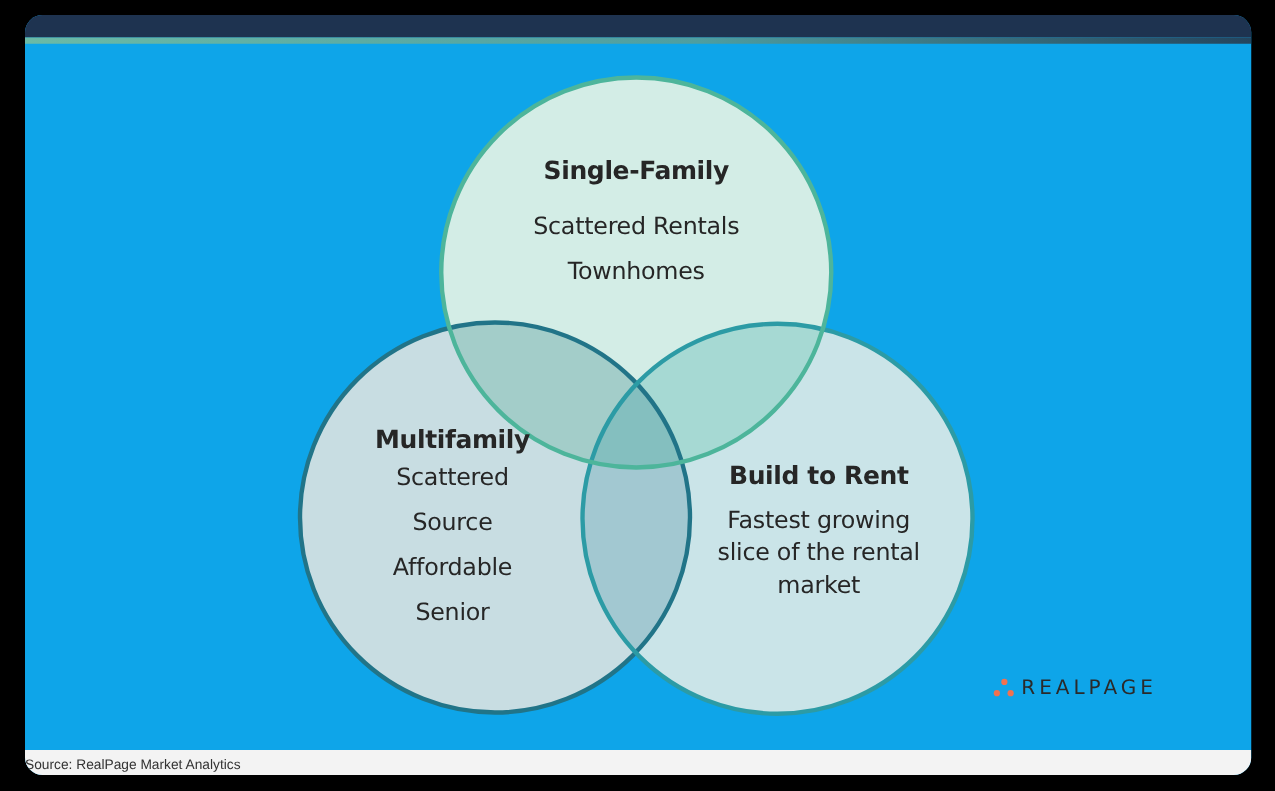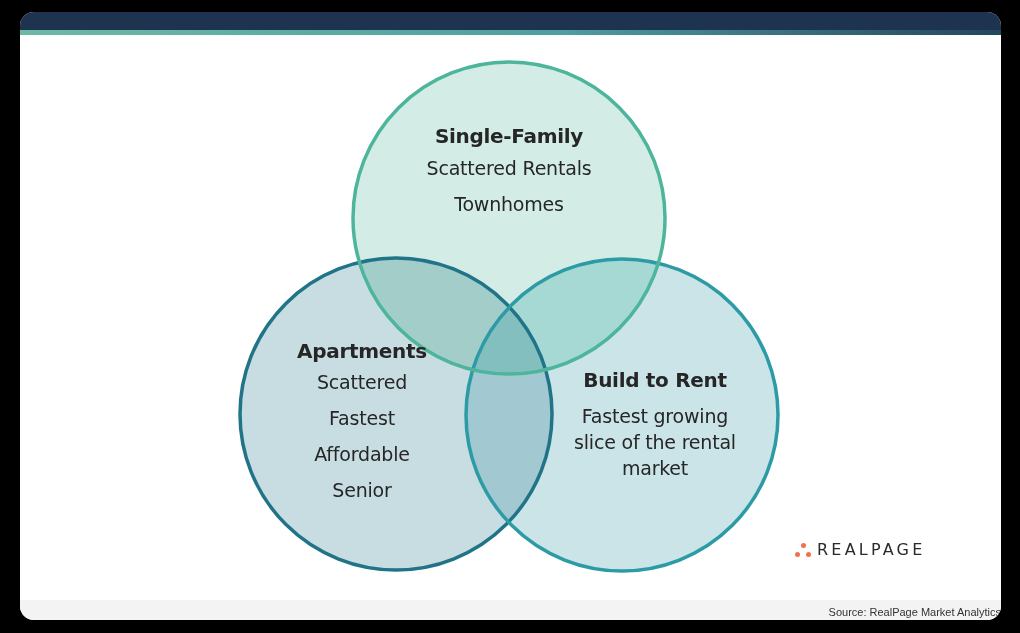--- a/index.html
+++ b/index.html
@@ -3,37 +3,37 @@
   <meta charset="utf-8">
   <style>
     html, body { margin: 0; padding: 0; }
     body {
       width: 1020px; height: 633px; background: #000000;
       position: relative; overflow: hidden;
       font-family: "Liberation Sans", "DejaVu Sans", sans-serif;
     }
     .slide {
       position: absolute; left: 20px; top: 12px; width: 981px; height: 608px;
-      background: #ffffff; border-radius: 14px; overflow: hidden;
+      background: #0ea5e9; border-radius: 14px; overflow: hidden;
     }
     .header-bar {
       position: absolute; left: 0; top: 0; width: 100%; height: 18px;
       background: #1e3350;
     }
     .header-stripe {
       position: absolute; left: 0; top: 18px; width: 100%; height: 5px;
       background: linear-gradient(90deg, #6bbaa6 0%, #4f9ea0 55%, #24455e 100%);
     }
     .footer-bar {
       position: absolute; left: 0; bottom: 0; width: 100%; height: 20px;
       background: #f3f3f3;
     }
     .footer-text {
       position: absolute; left: 0; bottom: 2px; width: 100%;
-      text-align: right; font-size: 11px; color: #333333;
+      text-align: left; font-size: 11px; color: #333333;
     }
     svg.venn { position: absolute; left: 0; top: 0; }
     .label {
       position: absolute; text-align: center; color: #262626;
       font-family: "DejaVu Sans", sans-serif;
     }
     .label .title { font-weight: bold; font-size: 20px; line-height: 25px; letter-spacing: -0.3px; }
     .label .item { font-size: 19px; line-height: 36px; letter-spacing: -0.2px; }
     .label .desc { font-size: 19px; line-height: 26px; letter-spacing: -0.2px; }
     .logo {
@@ -86,28 +86,28 @@
       </g>
     </g>
 
     <circle cx="376" cy="402" r="156" fill="none" stroke="#217488" stroke-width="3.5"></circle>
     <circle cx="602" cy="403" r="156" fill="none" stroke="#2c9ba5" stroke-width="3.5"></circle>
     <circle cx="489" cy="206" r="156" fill="none" stroke="#4db59b" stroke-width="3.5"></circle>
   </svg>
 
   <div class="label" style="left:369px; top:112px; width:240px;">
     <div class="title">Single-Family</div>
-    <div class="item" style="margin-top:1px;">Scattered Rentals</div>
+    <div class="item" style="margin-top:14px;">Scattered Rentals</div>
     <div class="item">Townhomes</div>
   </div>
 
   <div class="label" style="left:252px; top:327px; width:180px;">
-    <div class="title">Apartments</div>
+    <div class="title">Multifamily</div>
     <div class="item">Scattered</div>
-    <div class="item">Fastest</div>
+    <div class="item">Source</div>
     <div class="item">Affordable</div>
     <div class="item">Senior</div>
   </div>
 
   <div class="label" style="left:530px; top:356px; width:210px;">
     <div class="title">Build to Rent</div>
     <div class="desc" style="margin-top:10px;">Fastest growing</div>
     <div class="desc">slice of the rental</div>
     <div class="desc">market</div>
   </div>

